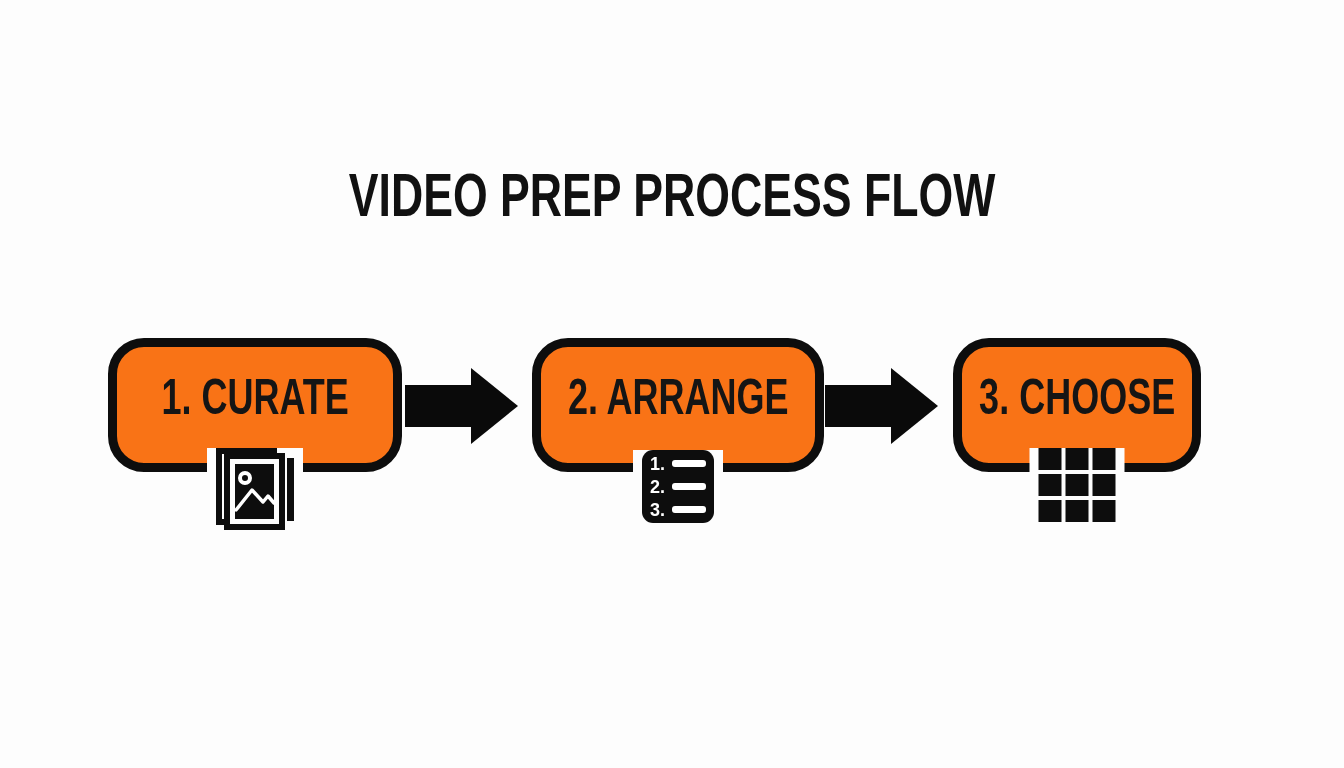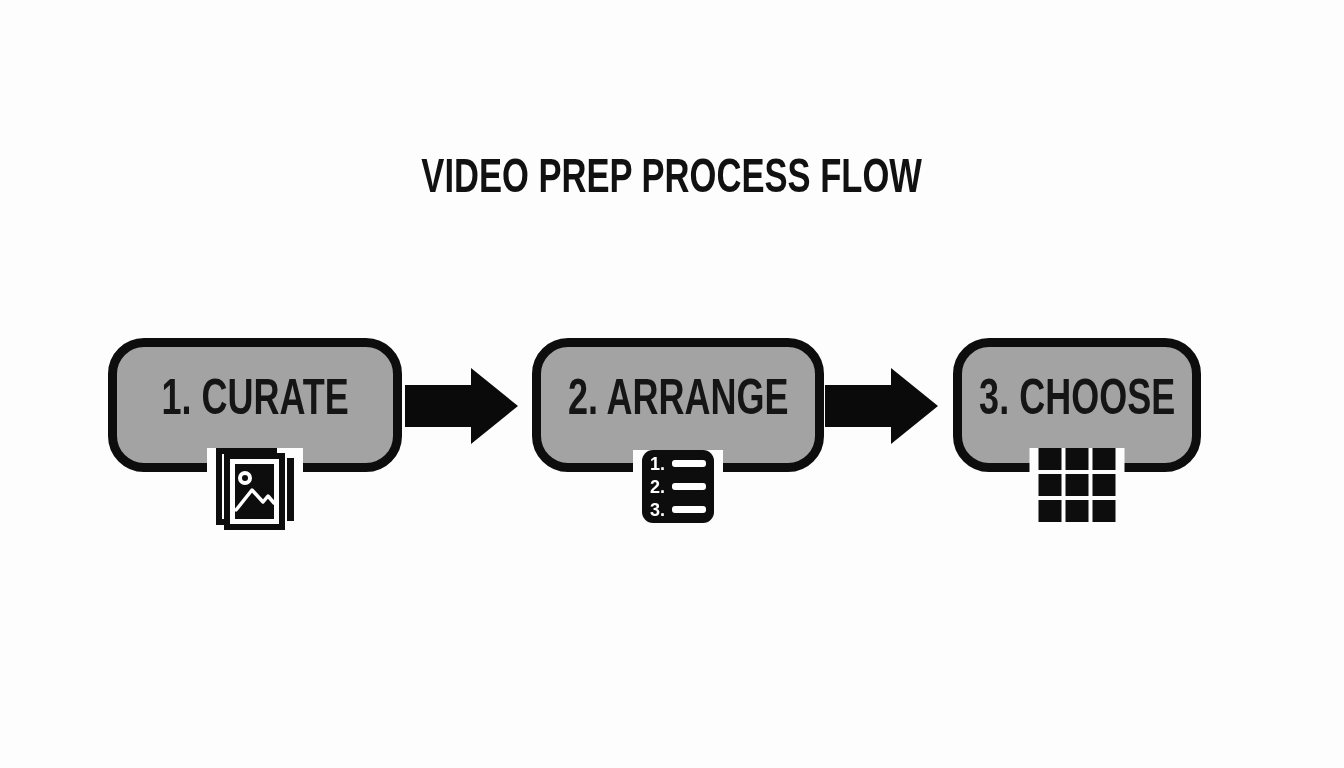--- a/index.html
+++ b/index.html
@@ -10,44 +10,44 @@
     position: relative;
     overflow: hidden;
     color: #101010;
   }
   .canvas { position: absolute; inset: 0; }
 
   
   .title {
     position: absolute;
     top: 152px; left: 0; right: 0;
-    margin: 0;
+    margin: 12px;
     text-align: center;
-    font-size: 48px;
+    font-size: 62px;
     font-weight: 700;
     line-height: 1.0;
     color: #111;
     letter-spacing: 0px;
   }
   .condensed {
     display: inline-block;
     transform: scaleX(0.72);
     transform-origin: center;
     white-space: nowrap;
   }
 
   
   .step-box {
     position: absolute;
     top: 338px;
     height: 134px;
     box-sizing: border-box;
     border: 9px solid #0d0d0d;
     border-radius: 36px;
-    background: #a3a3a3;
+    background: #f97316;
     display: flex;
     align-items: center;
     justify-content: center;
   }
   .step-box .label {
     font-size: 50px;
     font-weight: 700;
     color: #151515;
     padding-bottom: 16px;
   }

